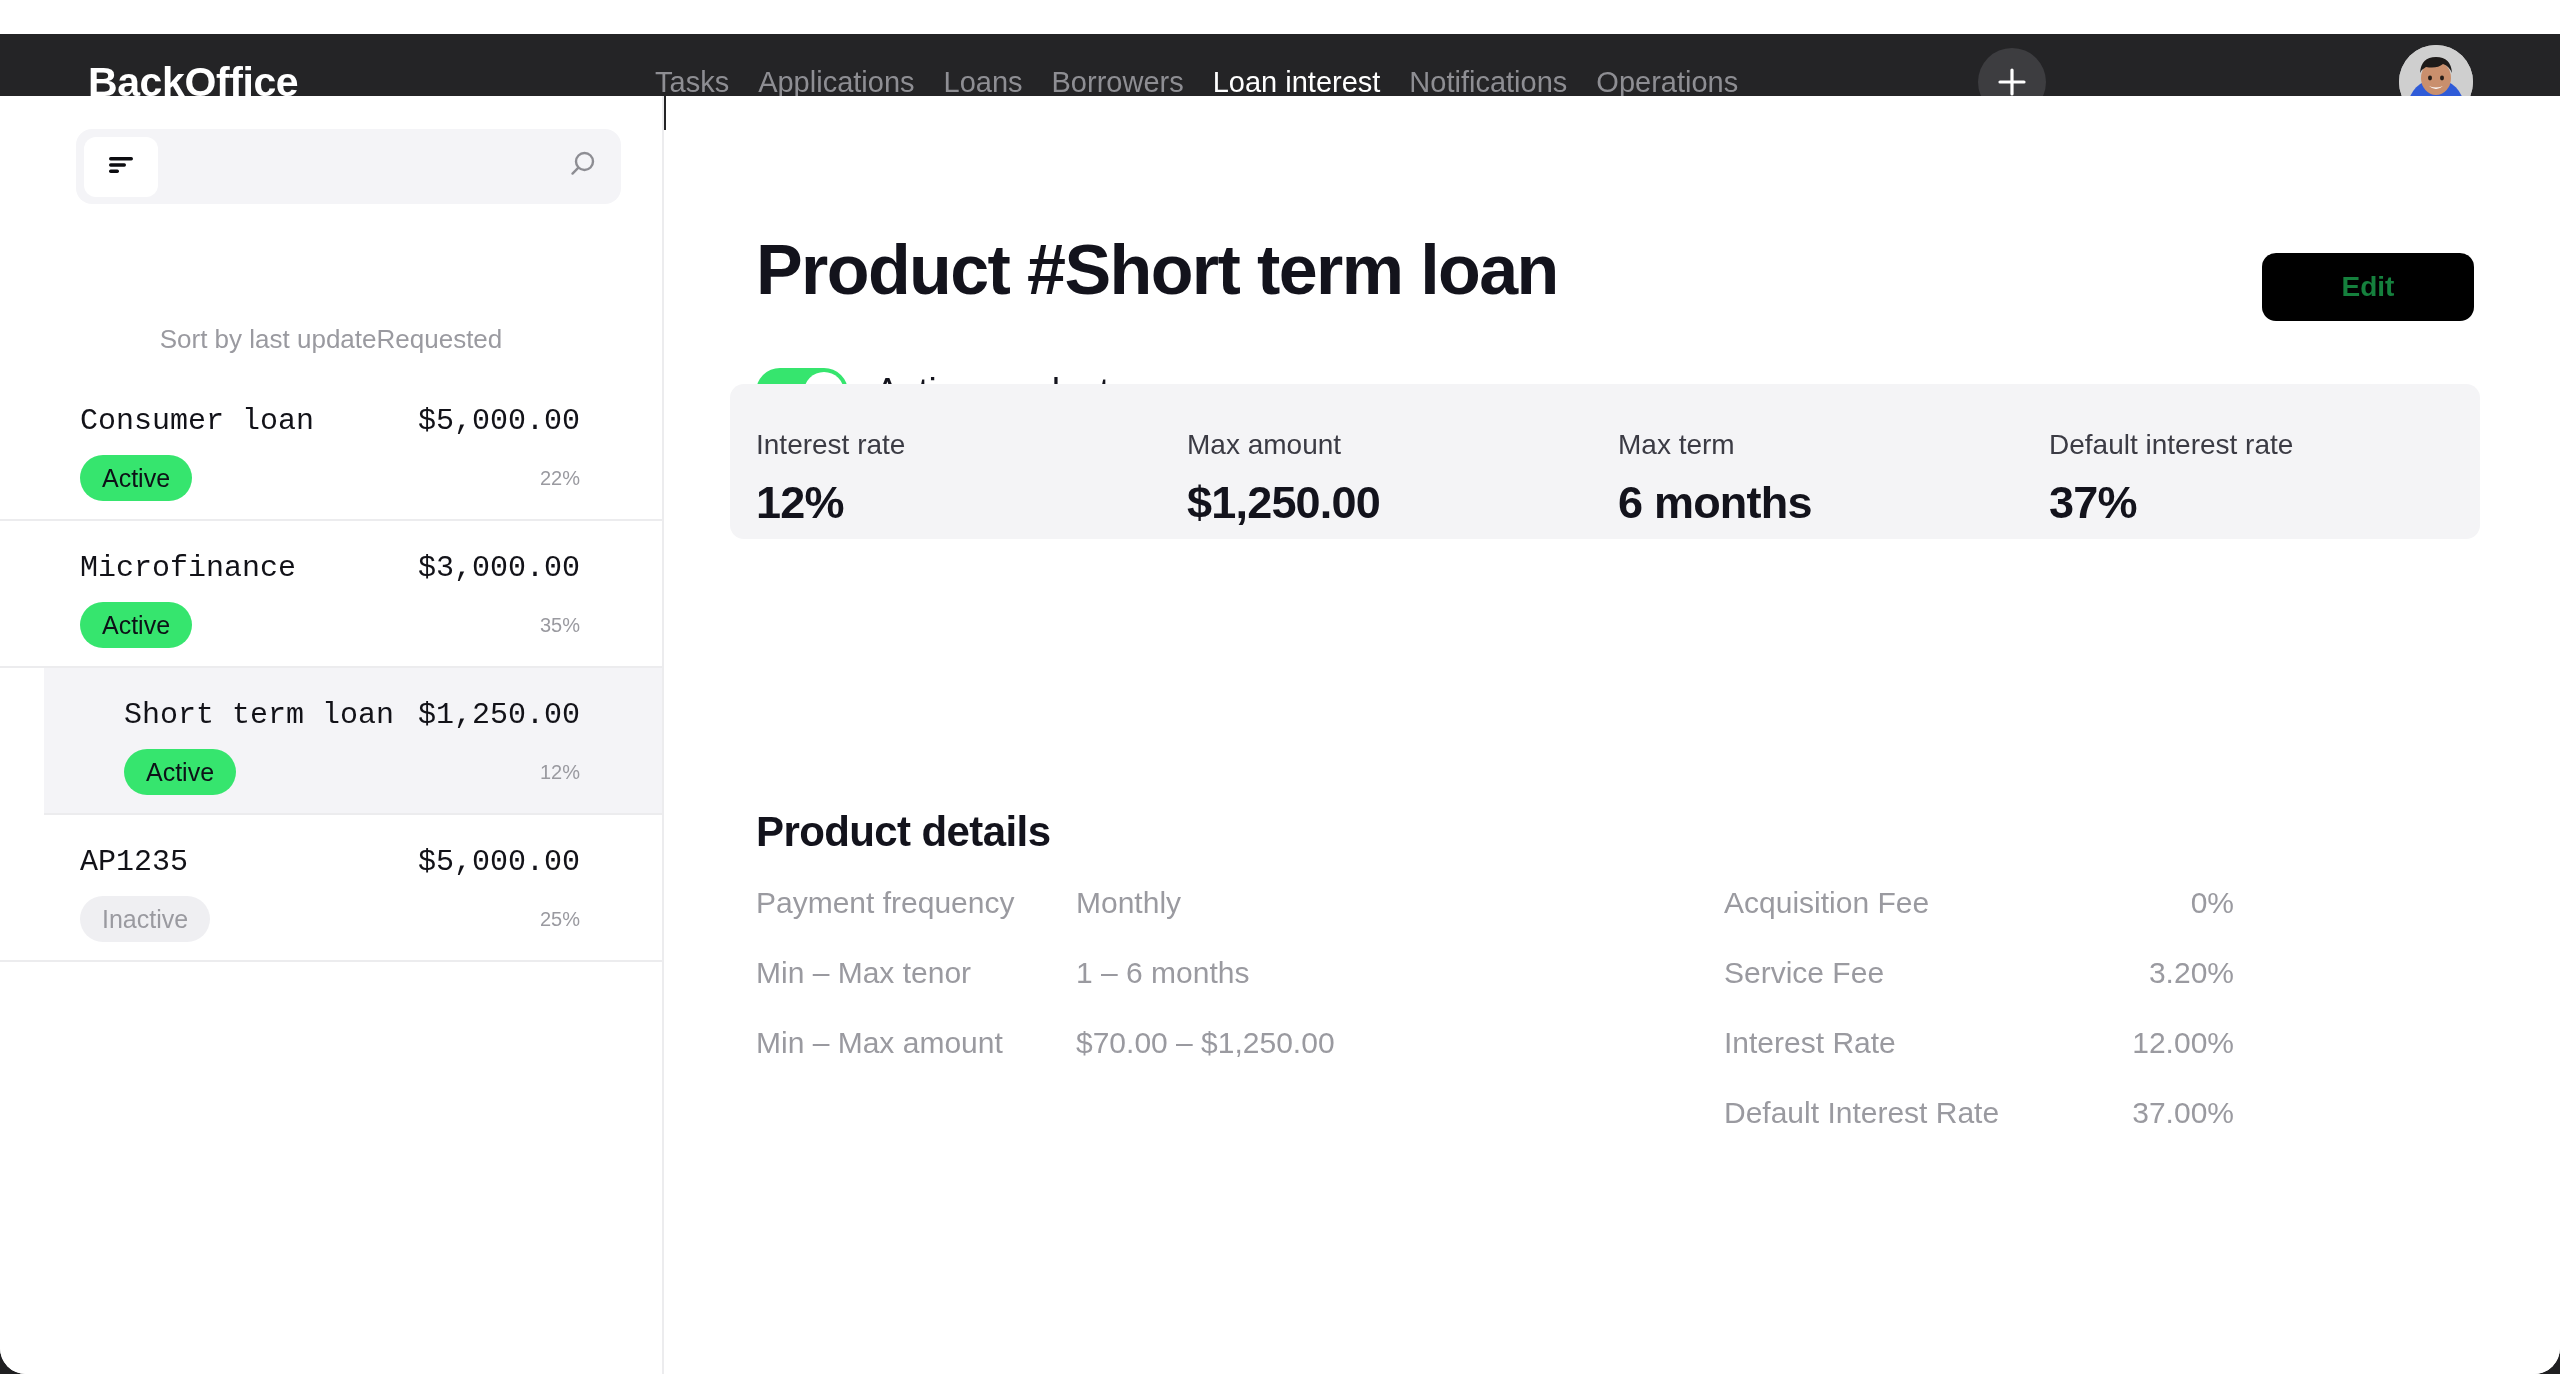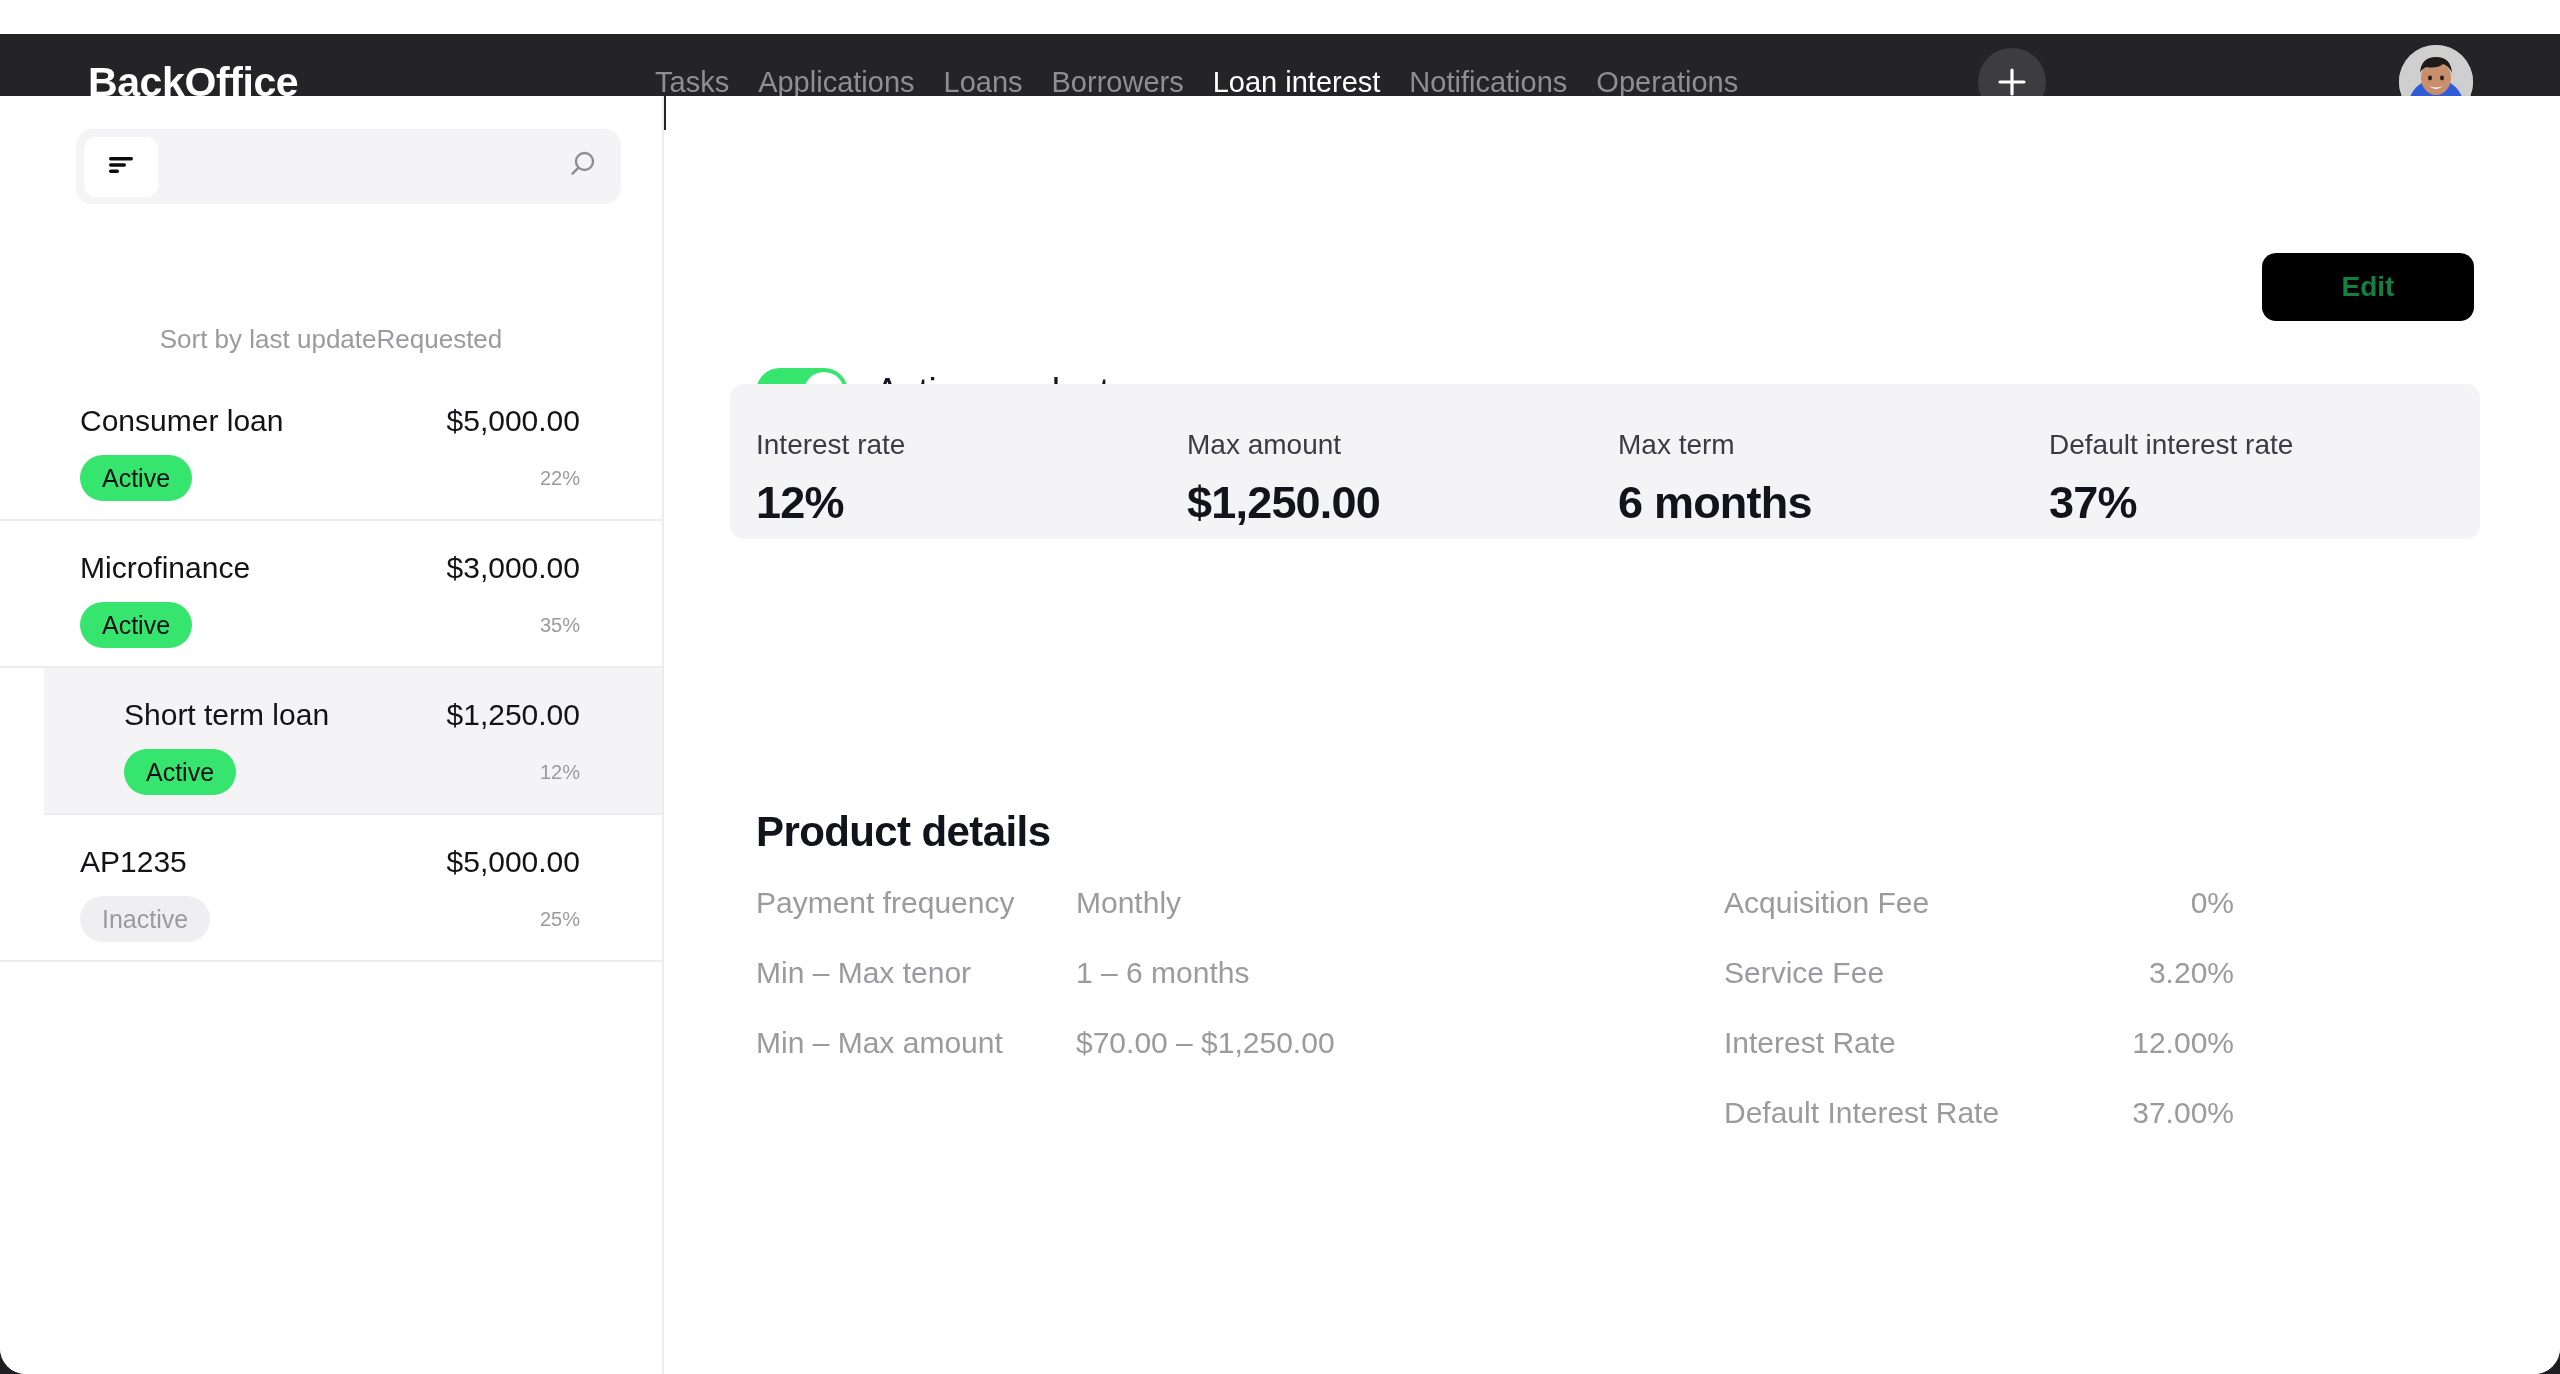--- a/index.html
+++ b/index.html
@@ -112,21 +112,21 @@
 
   .list { position: absolute; top: 278px; left: 0; width: 662px; }
   .list-item {
     position: relative;
     height: 147px;
     border-bottom: 2px solid #ececee;
     padding: 30px 82px 0 80px;
     cursor: pointer;
   }
   .list-item.selected { background: #f4f4f7; margin-left: 44px; }
-  .li-row1 { display: flex; justify-content: space-between; align-items: flex-start; }
+  .li-row1 { display: flex; justify-content: space-between; align-items: flex-start; font-family: Liberation Mono, monospace; }
   .li-name { font-size: 30px; color: #121218; white-space: nowrap; }
   .li-amount { font-size: 30px; color: #121218; font-weight: 400; white-space: nowrap; }
   .li-row2 {
     display: flex; justify-content: space-between; align-items: center;
     margin-top: 17px;
   }
   .badge {
     display: inline-flex; align-items: center; justify-content: center;
     height: 46px; padding: 16px 22px;
     border-radius: 23px;
@@ -330,20 +330,21 @@
           </div>
           <div class="li-row2">
             <span class="badge inactive">Inactive</span>
             <span class="li-pct">25%</span>
           </div>
         </div>
       </div>
   </aside>
 
   <main class="main">
+    <h1 class="page-title">Product #Short term loan</h1>
     <button class="edit-btn">Edit</button>
 
     <div class="toggle-row">
       <div class="toggle">
         <div class="knob"></div>
       </div>
       <span class="toggle-label">Active product</span>
     </div>
 
     <div class="stats-card">

